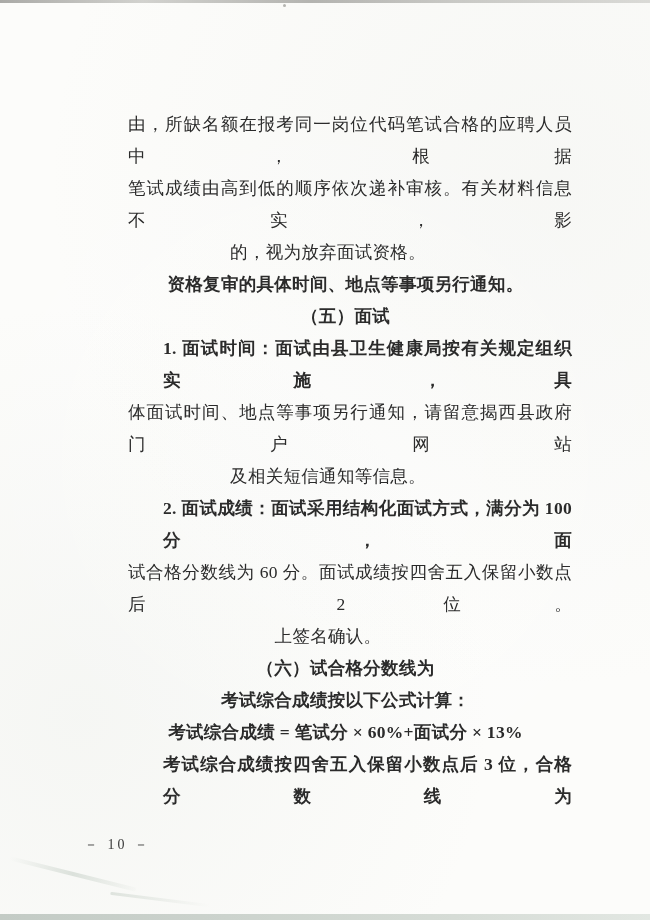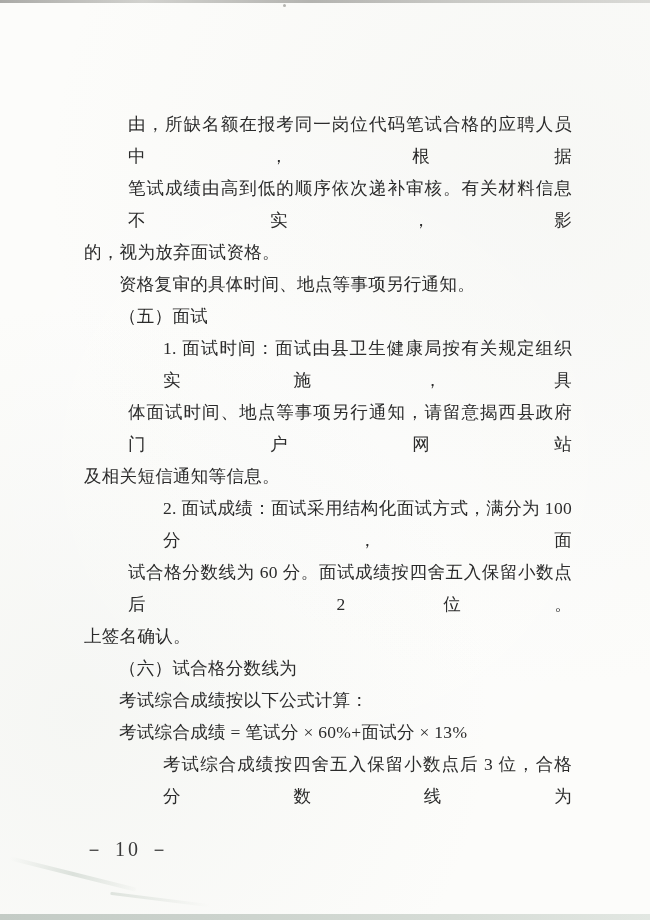--- a/index.html
+++ b/index.html
@@ -66,35 +66,37 @@
     left: 84px;
     top: 108px;
     width: 488px;
     font-size: 17.5px;
     line-height: 32px;
     letter-spacing: 0.3px;
     text-align: left;
   }
   .line {
     white-space: nowrap;
+    text-align: center;
   }
   .line.fill {
     white-space: normal;
     text-align: justify;
     text-align-last: justify;
     margin-left: 44px;
   }
   .line.indent {
     padding-left: 35px;
+    font-weight: bold;
   }
   .page-number {
     position: absolute;
     left: 84px;
     top: 836px;
-    font-size: 20px;
+    font-size: 14px;
     letter-spacing: 3px;
     color: #3a3a3a;
     font-family: "Liberation Serif", serif;
   }
 </style>
 </head>
 <body>
 
 <div class="paper"></div>
 <div class="edge-top"></div>

